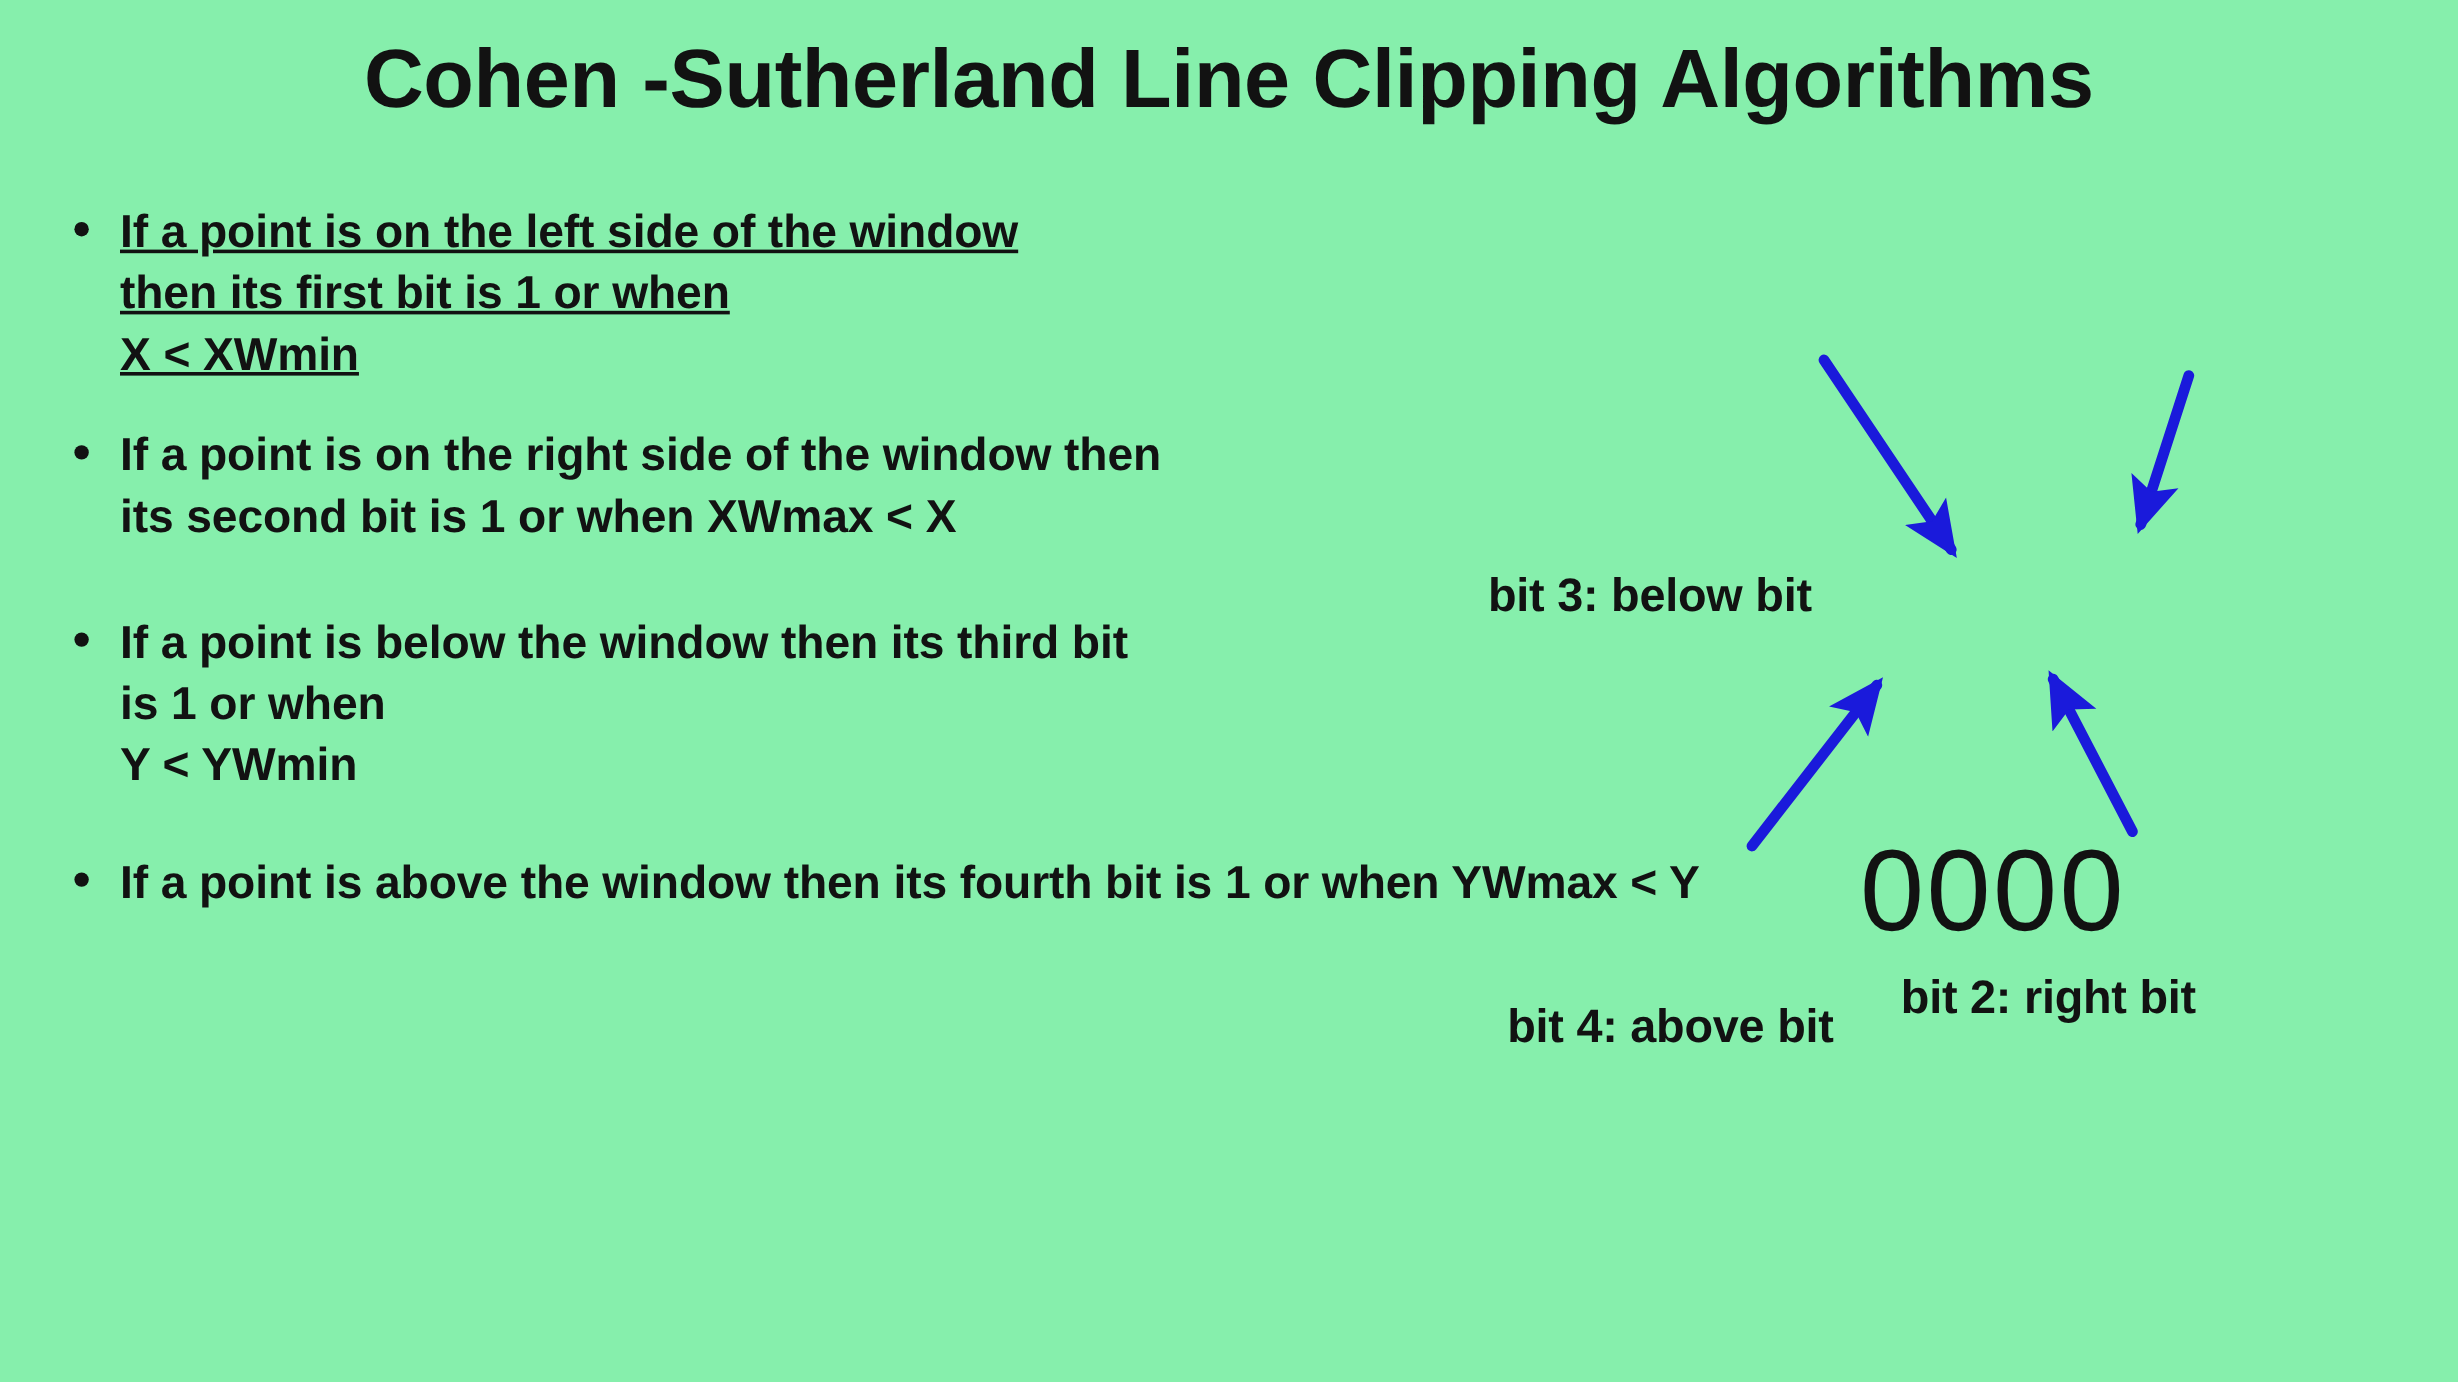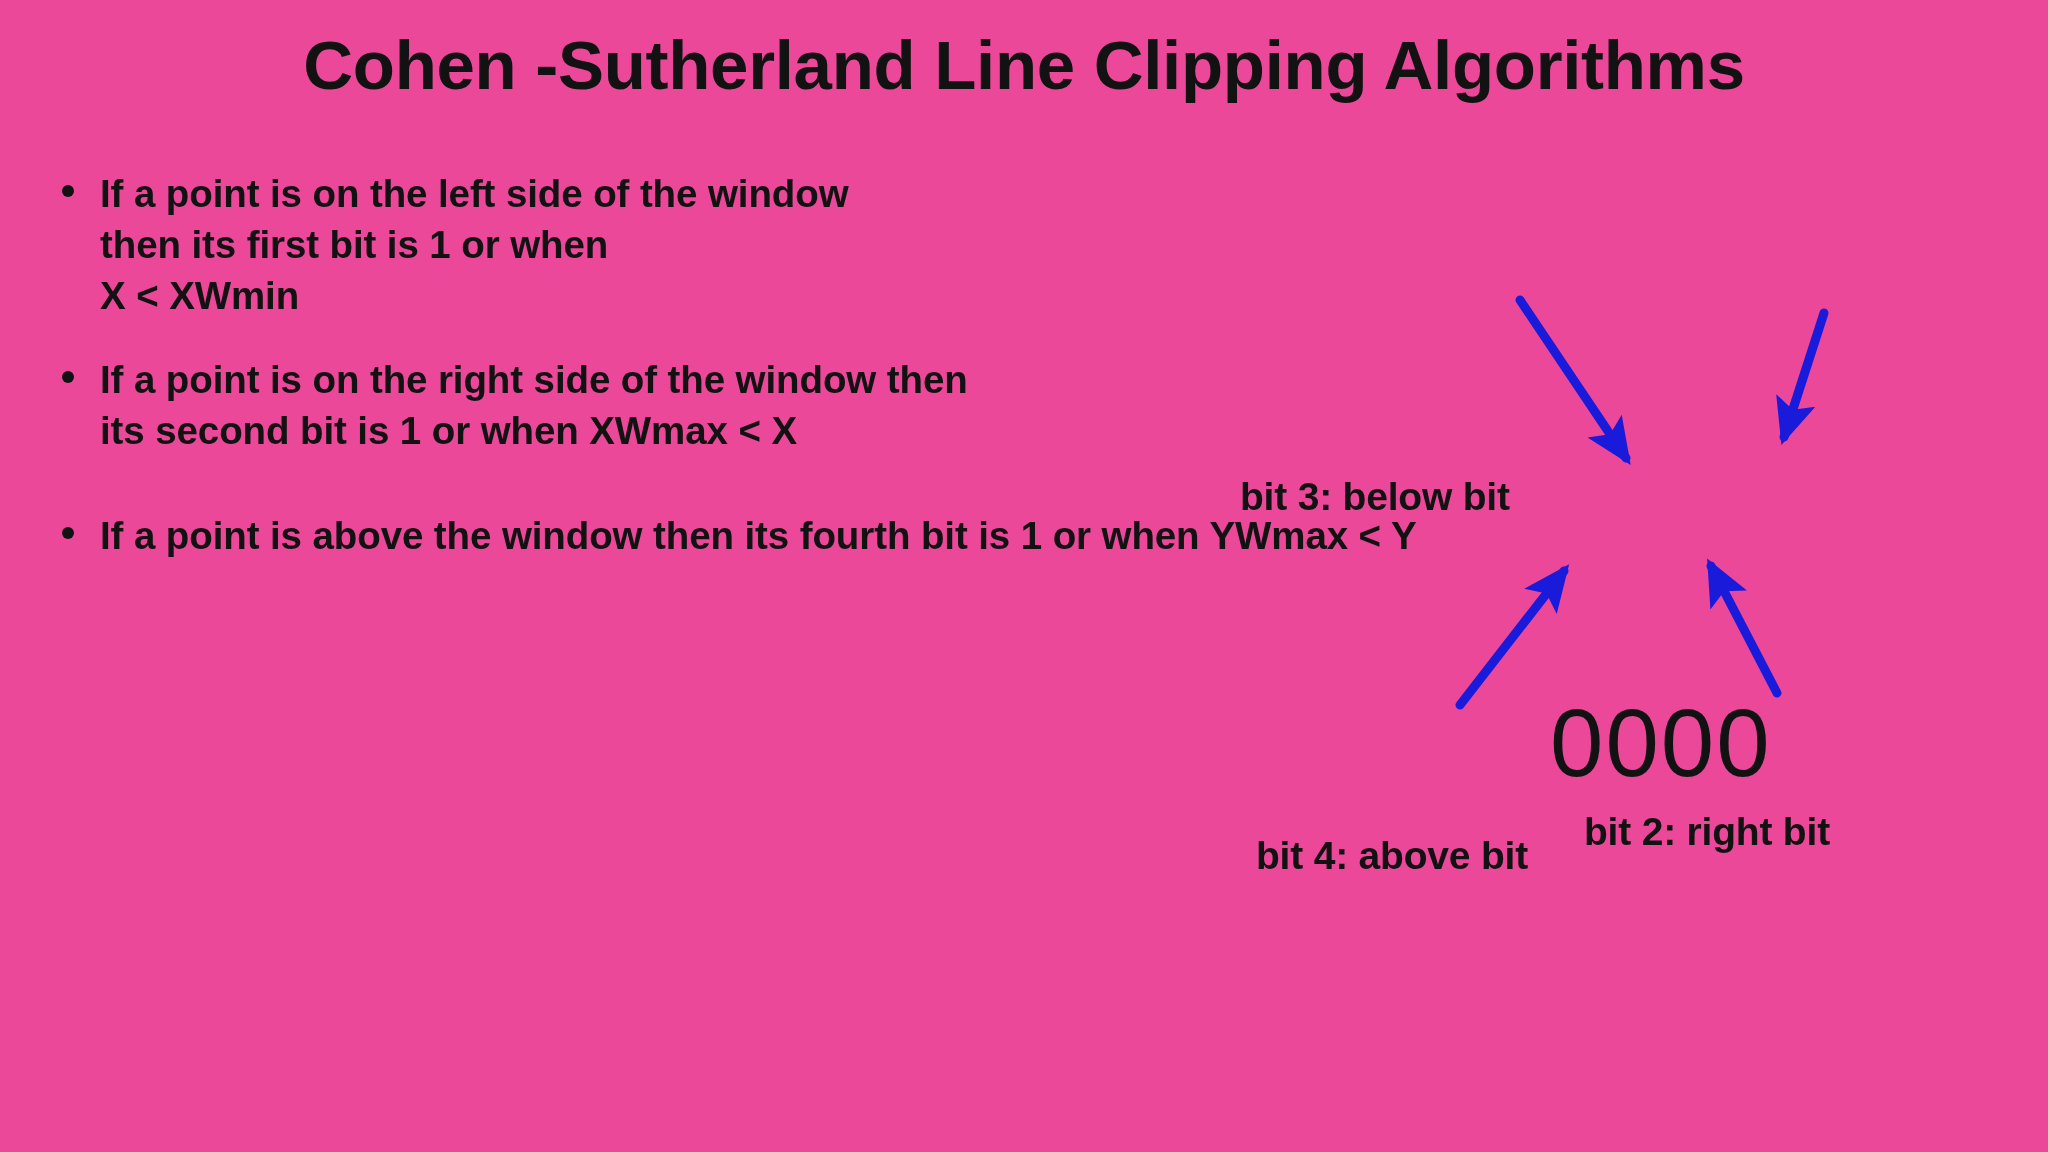--- a/index.html
+++ b/index.html
@@ -11,21 +11,21 @@
     width: 2048px;
     height: 1152px;
     background: #FDF6E0;
     font-family: "Liberation Sans", sans-serif;
     overflow: hidden;
   }
   #slide {
     position: relative;
     width: 2048px;
     height: 1152px;
-    background: #ec4899;
+    background: #86efac;
   }
 
   
   #slide-title {
     position: absolute;
     left: 0;
     top: 26px;
     width: 2048px;
     text-align: center;
     font-size: 69px;
@@ -58,21 +58,21 @@
     height: 12px;
     border-radius: 50%;
     background: #121212;
   }
   .bullet-text {
     display: block;
     white-space: pre-line;
     letter-spacing: -0.1px;
   }
 
-  .b1 { margin-bottom: 32px; }
+  .b1 { margin-bottom: 32px; text-decoration: underline; }
   .b2 { margin-bottom: 54px; margin-top: 28px; }
   .b3 { margin-bottom: 46px; }
   .b4 { margin-bottom: 48px; }
   .b5 { margin-bottom: 0; }
 
   
   #bitcode-diagram {
     position: absolute;
     left: 1180px;
     top: 230px;
@@ -126,20 +126,26 @@
 then its first bit is 1 or when
  X &lt; XWmin</span>
     </div>
 
     <div class="bullet-item b2">
       <span class="bullet-marker"></span>
       <span class="bullet-text">If a point is on the right side of the window then
 its second bit is 1 or when  XWmax &lt; X</span>
     </div>
 
+    <div class="bullet-item b3">
+      <span class="bullet-marker"></span>
+      <span class="bullet-text">If a point is below the window then its third bit
+is  1 or when
+ Y &lt; YWmin</span>
+    </div>
 
     <div class="bullet-item b4">
       <span class="bullet-marker"></span>
       <span class="bullet-text">If a point is above the window then its fourth bit is 1 or when YWmax &lt; Y</span>
     </div>
 
 
   </div>
 
   <div id="bitcode-diagram">

